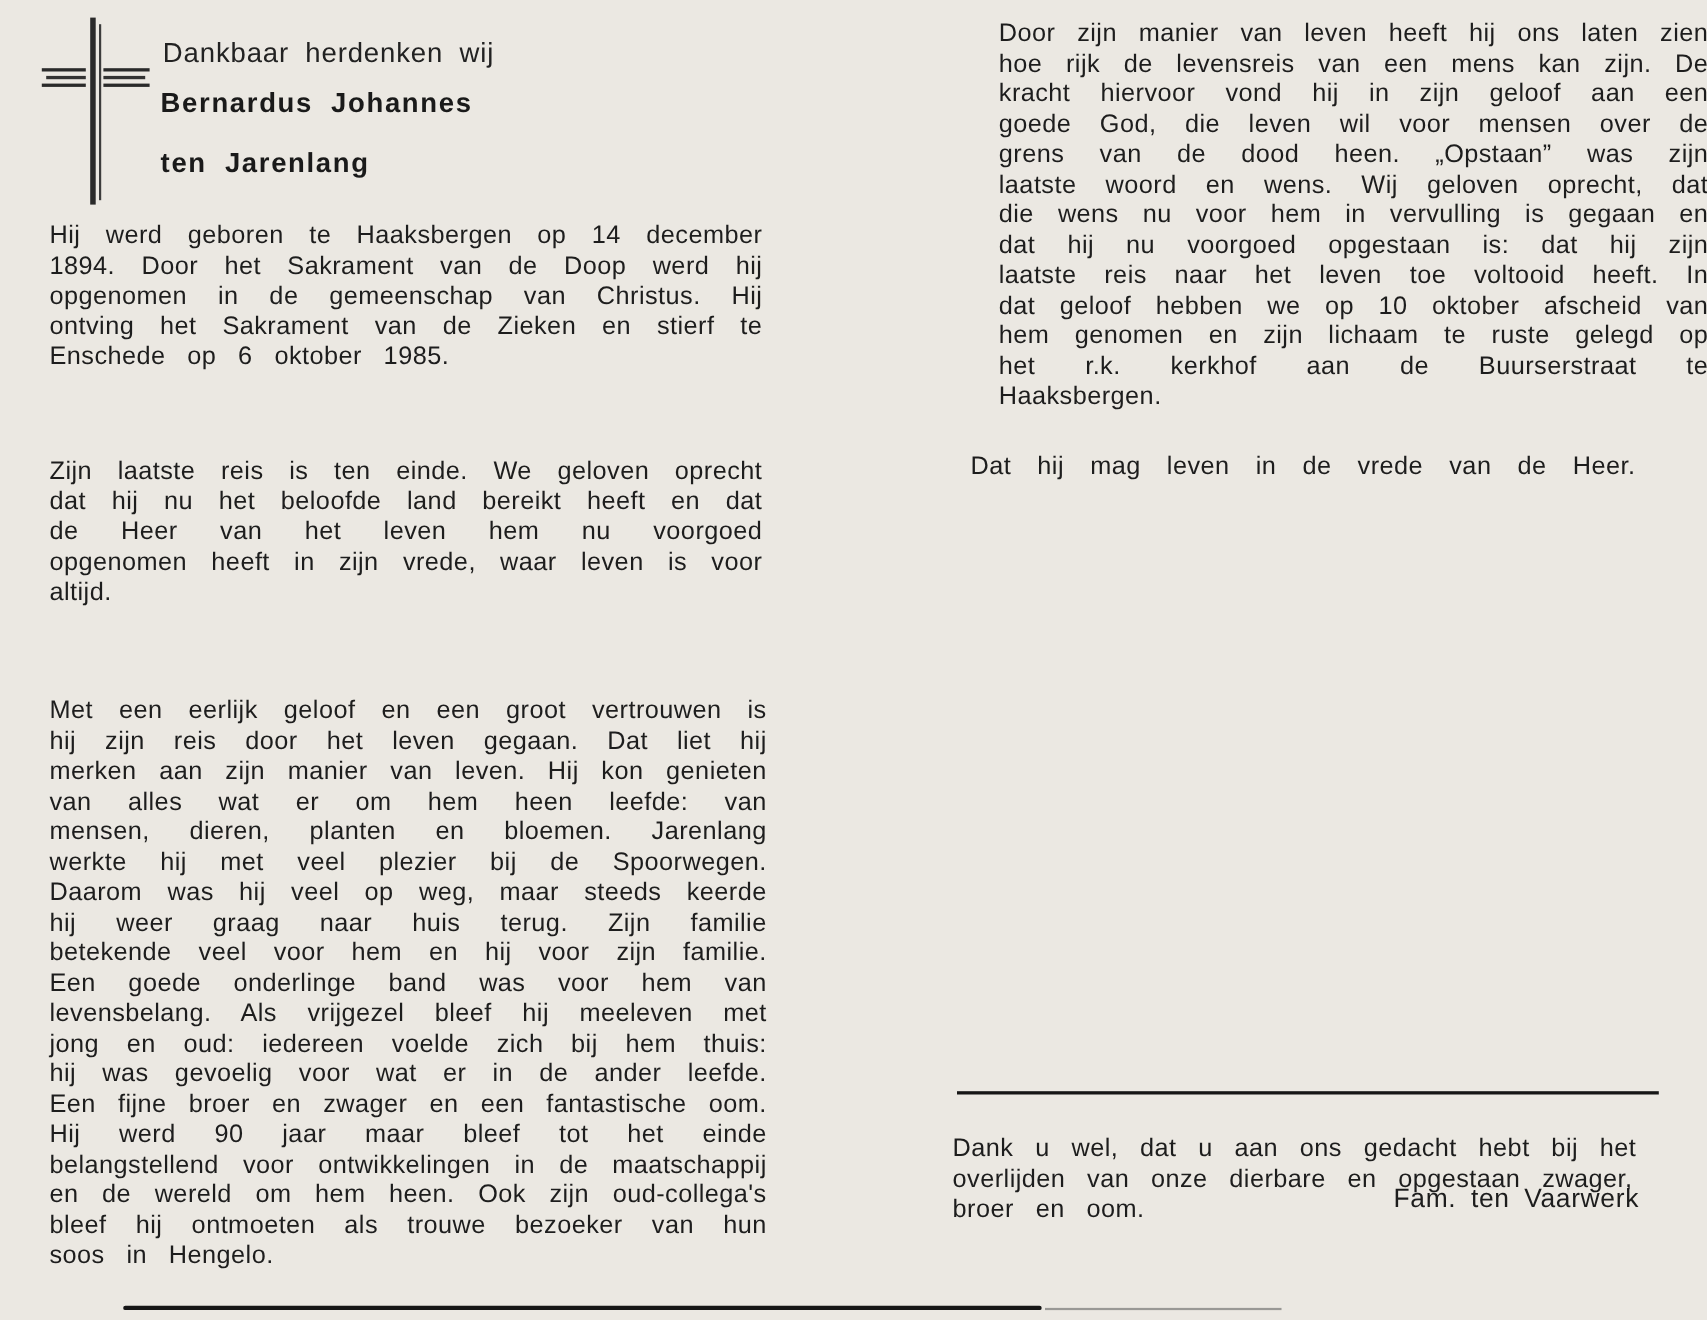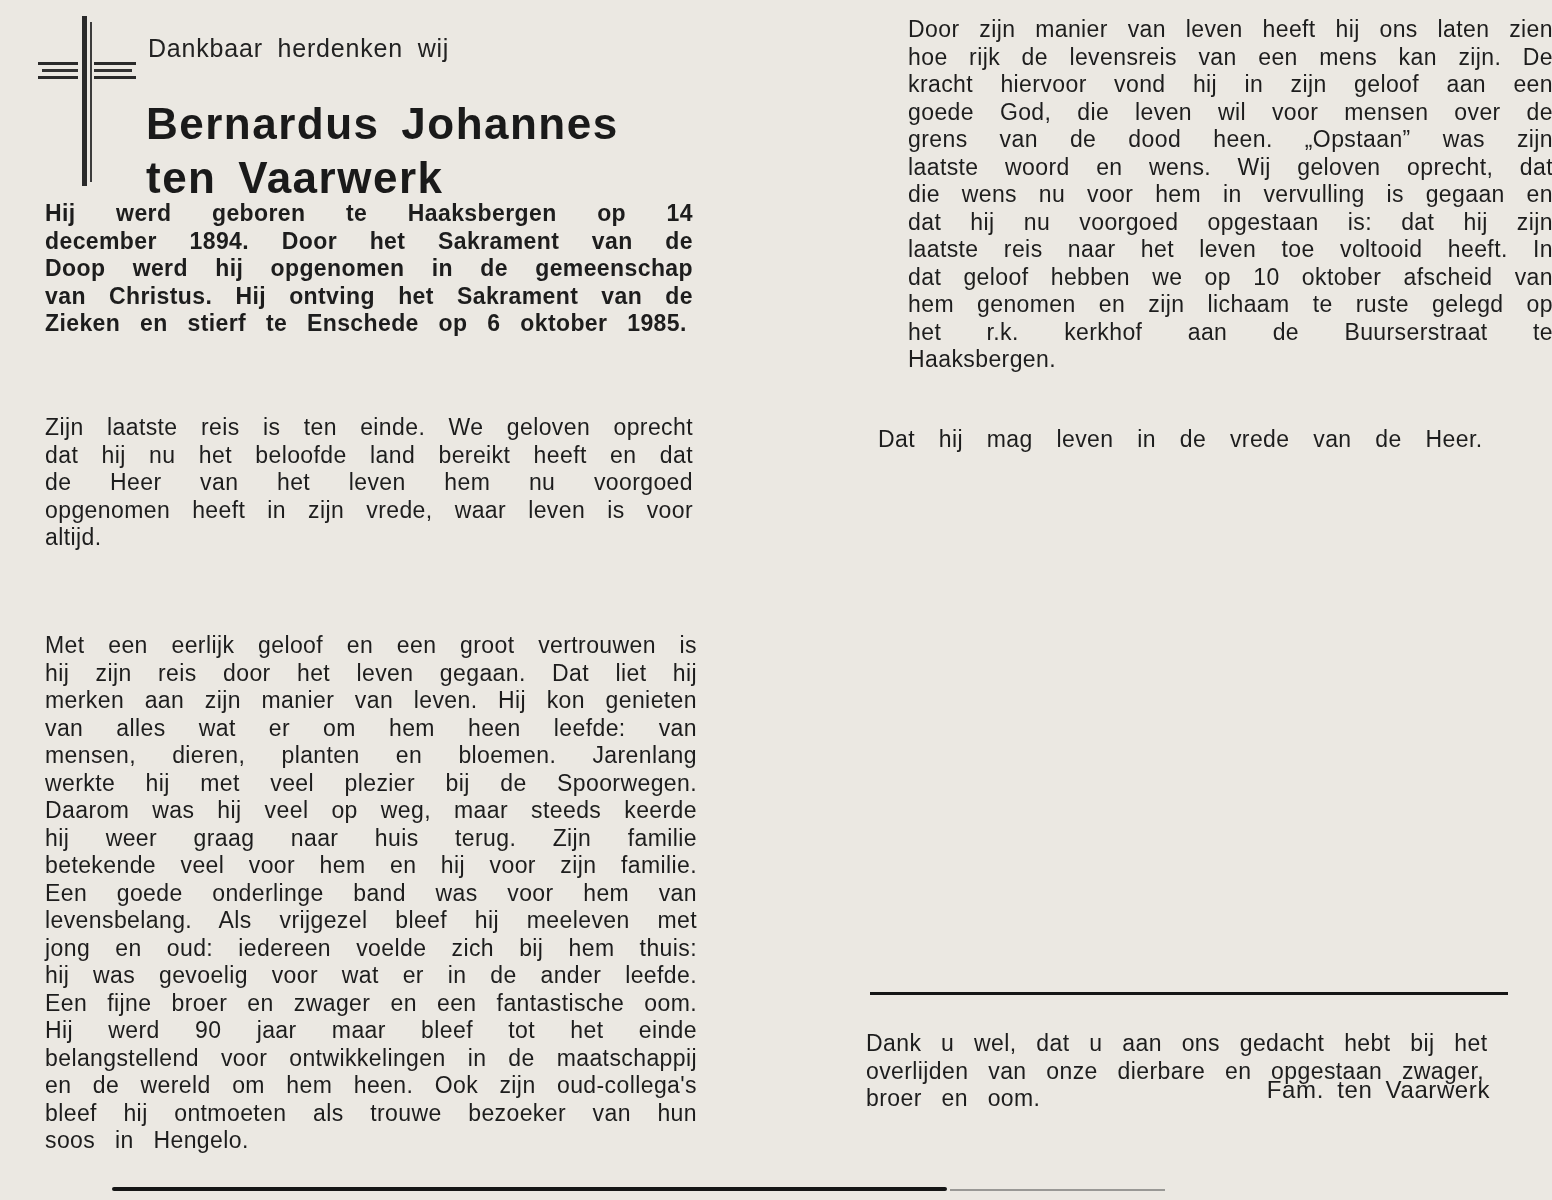--- a/index.html
+++ b/index.html
@@ -18,44 +18,43 @@
   .cross{
     position:absolute;left:30px;top:12px;width:115px;height:178px;
   }
   .intro{
     position:absolute;left:148px;top:34px;
     font-size:25px;letter-spacing:.8px;word-spacing:7px;
     color:#222;
   }
   .name{
     position:absolute;left:146px;
-    font-size:44px;font-weight:bold;letter-spacing:1.5px;word-spacing:8px;
+    font-size:25px;font-weight:bold;letter-spacing:1.5px;word-spacing:8px;
     color:#1a1a1a;
-    margin-top:19px;
   }
   .name.l1{top:80px;}
   .name.l2{top:134px;}
   .para{
     position:absolute;
     font-size:23px;line-height:27.5px;
     text-align:justify;
     word-spacing:13px;letter-spacing:.4px;
     color:#1d1d1d;
     margin:0;
   }
   .p-left{left:45px;width:648px;}
-  #p1{top:200px;font-weight:bold;}
+  #p1{top:200px;}
   #p2{top:414px;}
   #p3{top:608px;width:652px;margin-top:24px;}
   .p-right{left:860px;width:645px;margin-left:48px;}
   #rp1{top:16px;}
   .dedication{
     position:absolute;left:862px;top:410px;width:645px;
     font-size:23px;word-spacing:17px;letter-spacing:.4px;
-    color:#1d1d1d;white-space:nowrap;margin:16px;
+    color:#1d1d1d;white-space:nowrap;margin:0;text-align:center;
   }
   .divider{
     position:absolute;left:870px;top:992px;width:638px;height:3px;
     background:#161616;border:none;margin:0;
   }
   #thanks{left:866px;top:1030px;width:642px;text-align:left;}
   .signature{
     position:absolute;left:866px;top:1076px;width:624px;
     font-size:24px;letter-spacing:.6px;word-spacing:6px;
     text-align:right;color:#1d1d1d;
@@ -82,21 +81,21 @@
       <rect x="12" y="57" width="36" height="3" fill="#333"></rect>
       <rect x="8" y="64" width="40" height="3" fill="#2a2a2a"></rect>
       <rect x="64" y="50" width="42" height="3" fill="#2a2a2a"></rect>
       <rect x="64" y="57" width="38" height="3" fill="#333"></rect>
       <rect x="64" y="64" width="42" height="3" fill="#2a2a2a"></rect>
     </svg>
   </div>
 
   <div class="intro">Dankbaar herdenken wij</div>
   <div class="name l1">Bernardus Johannes</div>
-  <div class="name l2">ten Vaarwerk</div>
+  <div class="name l2">ten Jarenlang</div>
 
   <p id="p1" class="para p-left">Hij werd geboren te Haaksbergen op 14 december 1894. Door het Sakrament van de Doop werd hij opgenomen in de gemeenschap van Christus. Hij ontving het Sakrament van de Zieken en stierf te Enschede op 6 oktober 1985.</p>
   <p id="p2" class="para p-left">Zijn laatste reis is ten einde. We geloven oprecht dat hij nu het beloofde land bereikt heeft en dat de Heer van het leven hem nu voorgoed opgenomen heeft in zijn vrede, waar leven is voor altijd.</p>
   <p id="p3" class="para p-left">Met een eerlijk geloof en een groot vertrouwen is hij zijn reis door het leven gegaan. Dat liet hij merken aan zijn manier van leven. Hij kon genieten van alles wat er om hem heen leefde: van mensen, dieren, planten en bloemen. Jarenlang werkte hij met veel plezier bij de Spoorwegen. Daarom was hij veel op weg, maar steeds keerde hij weer graag naar huis terug. Zijn familie betekende veel voor hem en hij voor zijn familie. Een goede onderlinge band was voor hem van levensbelang. Als vrijgezel bleef hij meeleven met jong en oud: iedereen voelde zich bij hem thuis: hij was gevoelig voor wat er in de ander leefde. Een fijne broer en zwager en een fantastische oom. Hij werd 90 jaar maar bleef tot het einde belangstellend voor ontwikkelingen in de maatschappij en de wereld om hem heen. Ook zijn oud-collega's bleef hij ontmoeten als trouwe bezoeker van hun soos in Hengelo.</p>
 
   <p id="rp1" class="para p-right">Door zijn manier van leven heeft hij ons laten zien hoe rijk de levensreis van een mens kan zijn. De kracht hiervoor vond hij in zijn geloof aan een goede God, die leven wil voor mensen over de grens van de dood heen. „Opstaan” was zijn laatste woord en wens. Wij geloven oprecht, dat die wens nu voor hem in vervulling is gegaan en dat hij nu voorgoed opgestaan is: dat hij zijn laatste reis naar het leven toe voltooid heeft. In dat geloof hebben we op 10 oktober afscheid van hem genomen en zijn lichaam te ruste gelegd op het r.k. kerkhof aan de Buurserstraat te Haaksbergen.</p>
   <p class="dedication">Dat hij mag leven in de vrede van de Heer.</p>
 
   <hr class="divider">
 

